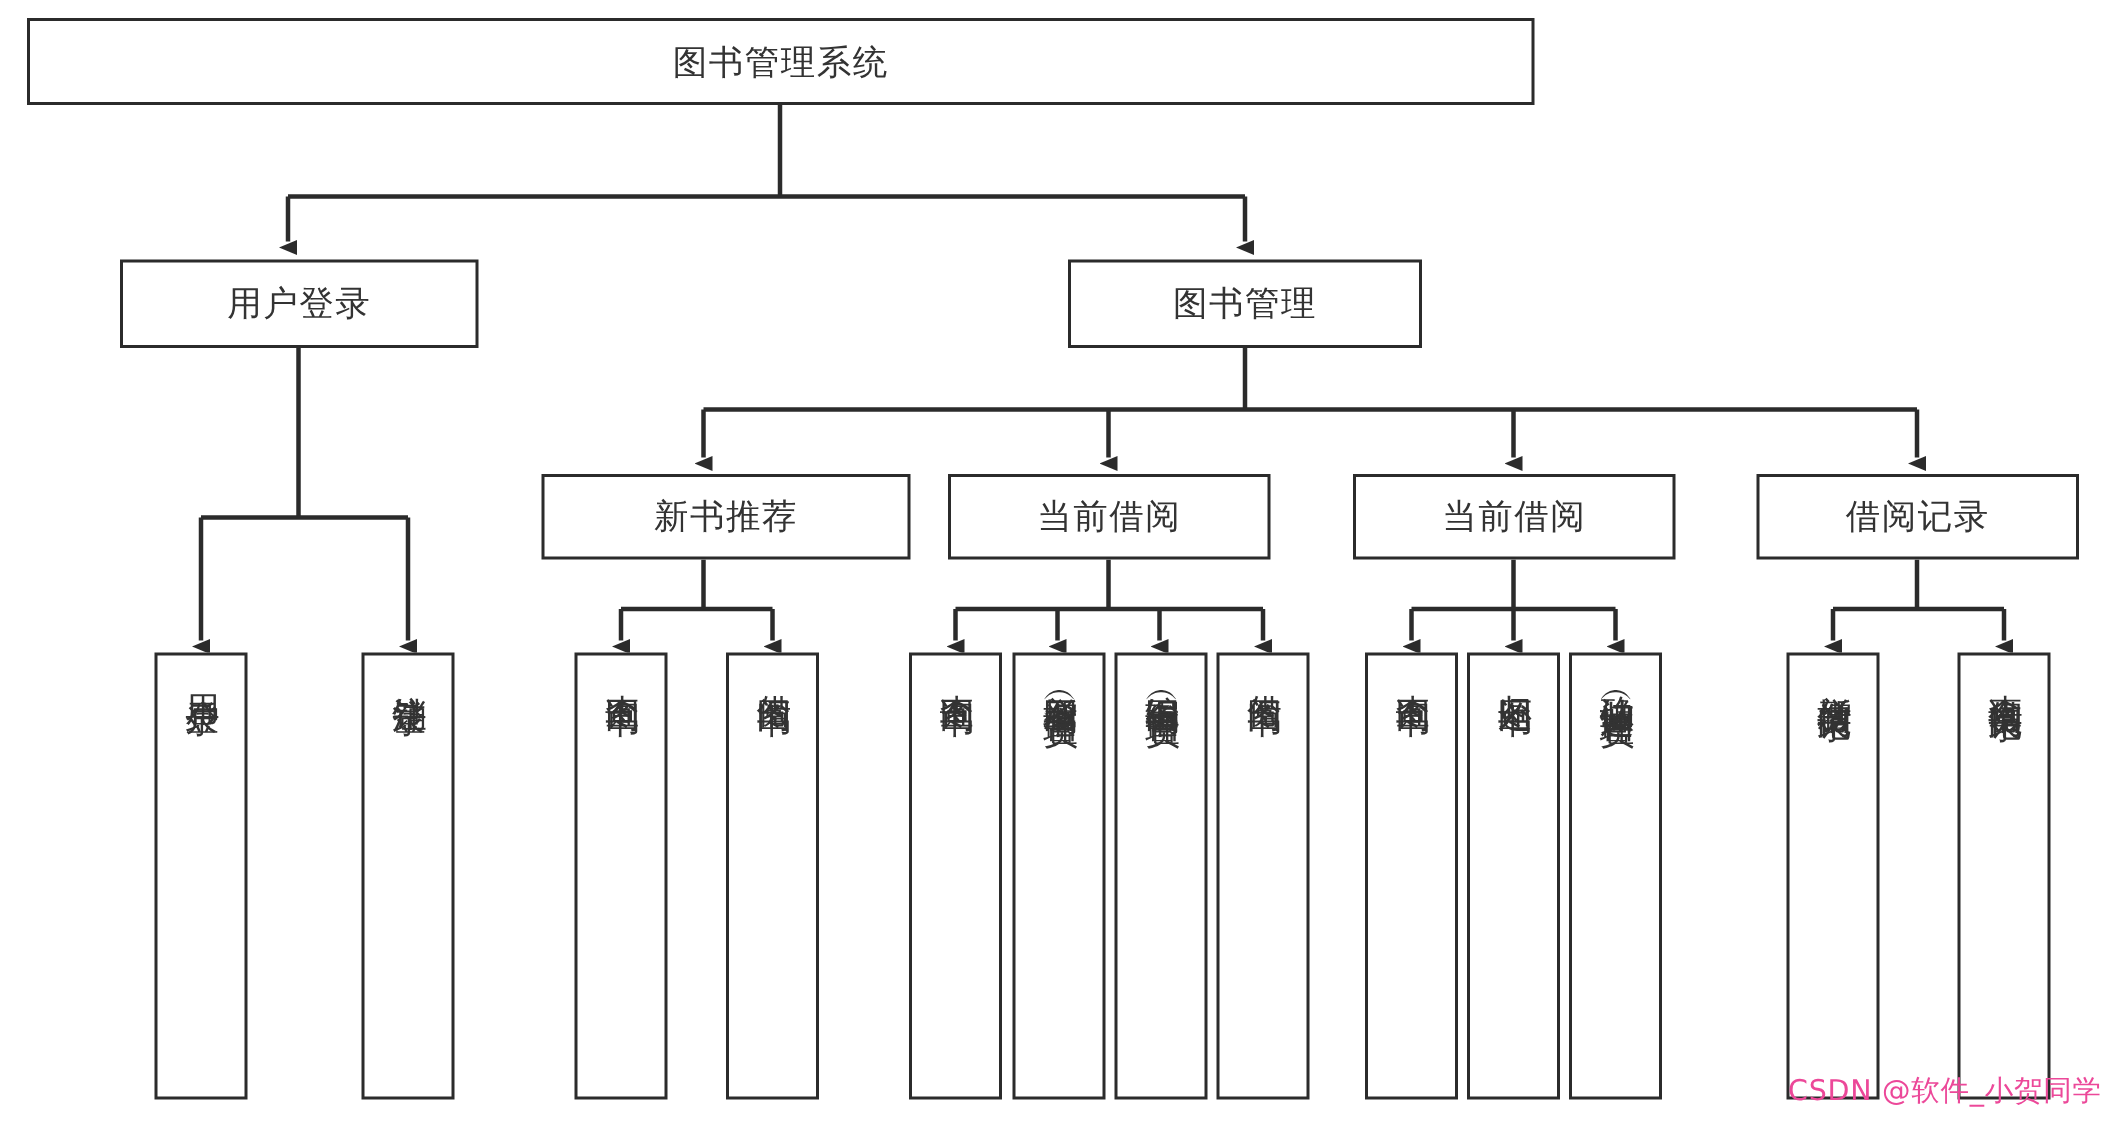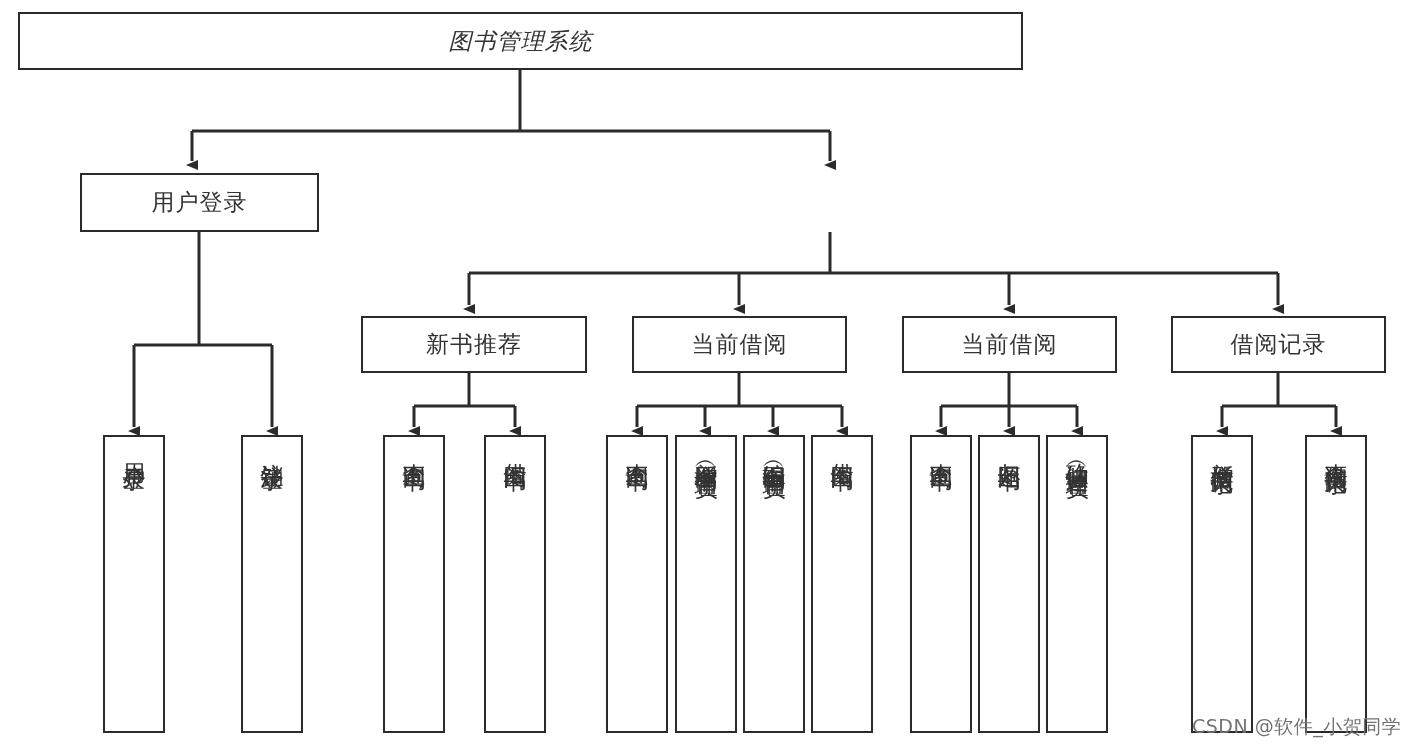--- a/index.html
+++ b/index.html
@@ -48,21 +48,21 @@
     writing-mode: vertical-rl;
     text-orientation: upright;
     font-size: 23px;
     line-height: 1.18;
     letter-spacing: 2px;
     color: #333333;
     white-space: nowrap;
   }
   .watermark {
     position: absolute;
-    color: #737373;
+    color: #ec4899;
     font-size: 19px;
     letter-spacing: 0.5px;
     white-space: nowrap;
     pointer-events: none;
   }
 </style>
 </head>
 <body>
 
 <div id="diagram-root">
@@ -110,29 +110,32 @@
       <line x1="1009" y1="406" x2="1009" y2="427" marker-end="url(#arrowhead)"></line>
       <line x1="1077" y1="406" x2="1077" y2="427" marker-end="url(#arrowhead)"></line>
 
       <line x1="1278" y1="373" x2="1278" y2="406"></line>
       <line x1="1222" y1="406" x2="1336" y2="406"></line>
       <line x1="1222" y1="406" x2="1222" y2="427" marker-end="url(#arrowhead)"></line>
       <line x1="1336" y1="406" x2="1336" y2="427" marker-end="url(#arrowhead)"></line>
     </g>
   </svg>
 
-  <div class="node-box horizontal" style="left:18px; top:12px; width:1005px; height:58px;font-style:italic;">
+  <div class="node-box horizontal" style="left:18px; top:12px; width:1005px; height:58px;">
     <span>图书管理系统</span>
   </div>
 
   <div class="node-box horizontal" style="left:80px; top:173px; width:239px; height:59px;">
     <span>用户登录</span>
   </div>
+  <div class="node-box horizontal" style="left:712px; top:173px; width:236px; height:59px;">
+    <span>图书管理</span>
+  </div>
 
-  <div class="node-box horizontal" style="left:361px; top:316px; width:226px; height:57px;">
+  <div class="node-box horizontal" style="left:361px; top:316px; width:246px; height:57px;">
     <span>新书推荐</span>
   </div>
   <div class="node-box horizontal" style="left:632px; top:316px; width:215px; height:57px;">
     <span>当前借阅</span>
   </div>
   <div class="node-box horizontal" style="left:1171px; top:316px; width:215px; height:57px;">
     <span>借阅记录</span>
   </div>
   <div class="node-box horizontal" style="left:902px; top:316px; width:215px; height:57px;">
     <span>当前借阅</span>

